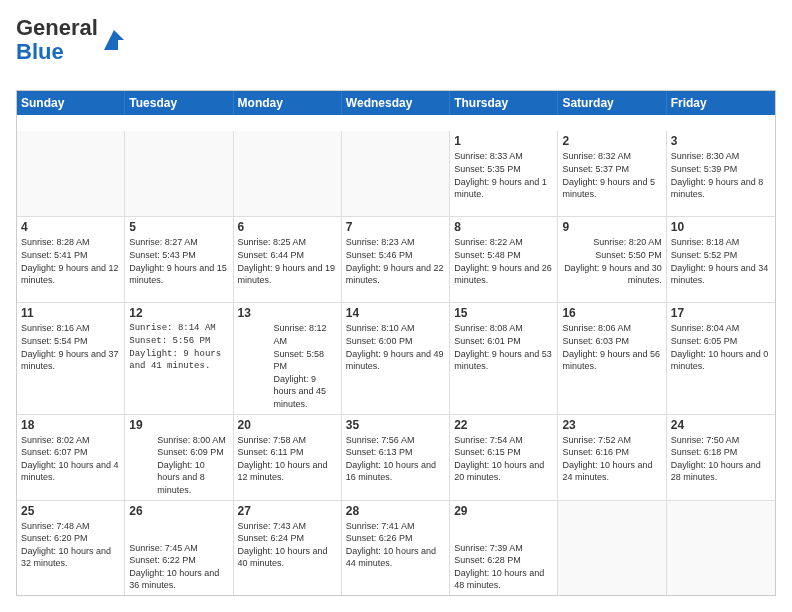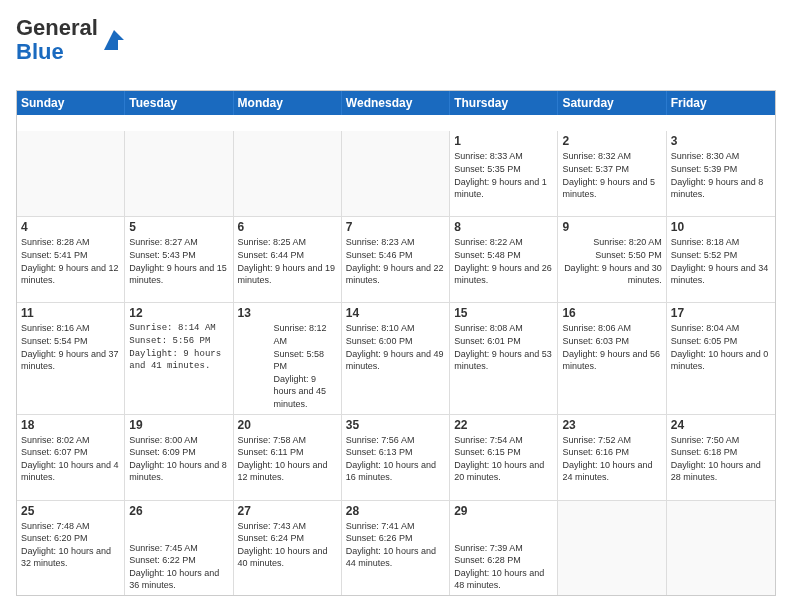--- a/index.html
+++ b/index.html
@@ -254,21 +254,21 @@
         </div>
         <div class="cal-row">
           <div class="cal-cell">
             <div class="day-num">18</div>
             <div class="cell-text" style="white-space: pre-line;">Sunrise: 8:02 AM
 Sunset: 6:07 PM
 Daylight: 10 hours and 4 minutes.</div>
           </div>
           <div class="cal-cell">
             <div class="day-num">19</div>
-            <div class="cell-text" style="white-space: pre-line;">Sunrise: 8:00 AM
+            <div class="cell-text" style="white-space: pre-line; margin-left: 28px;">Sunrise: 8:00 AM
 Sunset: 6:09 PM
 Daylight: 10 hours and 8 minutes.</div>
           </div>
           <div class="cal-cell">
             <div class="day-num">20</div>
             <div class="cell-text" style="white-space: pre-line;">Sunrise: 7:58 AM
 Sunset: 6:11 PM
 Daylight: 10 hours and 12 minutes.</div>
           </div>
           <div class="cal-cell">

